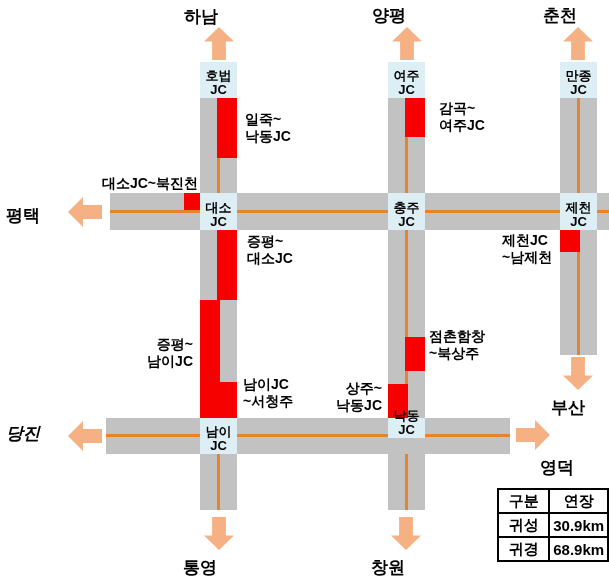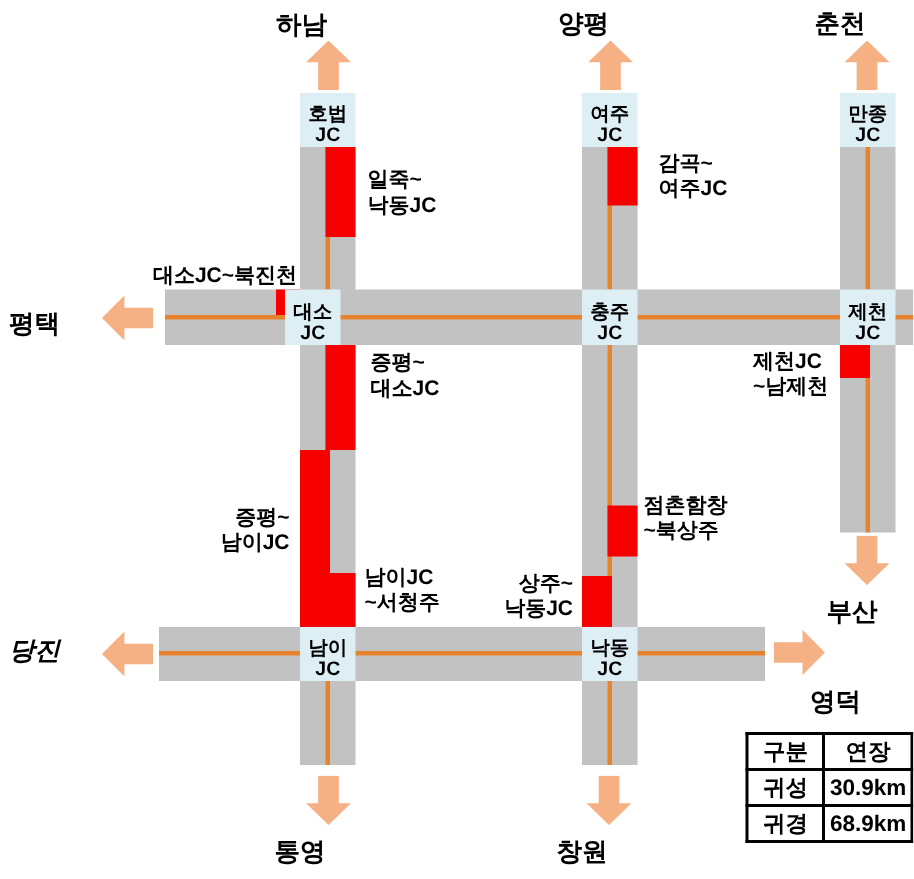--- a/index.html
+++ b/index.html
@@ -61,37 +61,37 @@
     <span>JC</span>
   </div>
   <div class="jbox" style="left:388px;top:62px;height:36px;">
     <span>여주</span>
     <span>JC</span>
   </div>
   <div class="jbox" style="left:560px;top:62px;height:36px;">
     <span>만종</span>
     <span>JC</span>
   </div>
-  <div class="jbox" style="left:190px;top:193px;height:37px;">
+  <div class="jbox" style="left:200px;top:193px;height:37px;">
     <span>대소</span>
     <span>JC</span>
   </div>
   <div class="jbox" style="left:388px;top:193px;height:37px;">
     <span>충주</span>
     <span>JC</span>
   </div>
   <div class="jbox" style="left:560px;top:193px;height:37px;">
     <span>제천</span>
     <span>JC</span>
   </div>
   <div class="jbox" style="left:200px;top:418px;height:36px;">
     <span>남이</span>
     <span>JC</span>
   </div>
-  <div class="jbox" style="left:388px;top:418px;height:36px;">
+  <div class="jbox" style="left:388px;top:418px;height:20px;">
     <span>낙동</span>
     <span>JC</span>
   </div>
 
   <div class="arrow up" style="left:204px;top:27px;width:30px;height:33px;"></div>
   <div class="arrow up" style="left:392px;top:27px;width:30px;height:33px;"></div>
   <div class="arrow up" style="left:563px;top:27px;width:30px;height:33px;"></div>
   <div class="arrow aleft" style="left:68px;top:197px;width:34px;height:30px;"></div>
   <div class="arrow aleft" style="left:68px;top:421px;width:34px;height:30px;"></div>
   <div class="arrow down" style="left:563px;top:357px;width:30px;height:33px;"></div>

